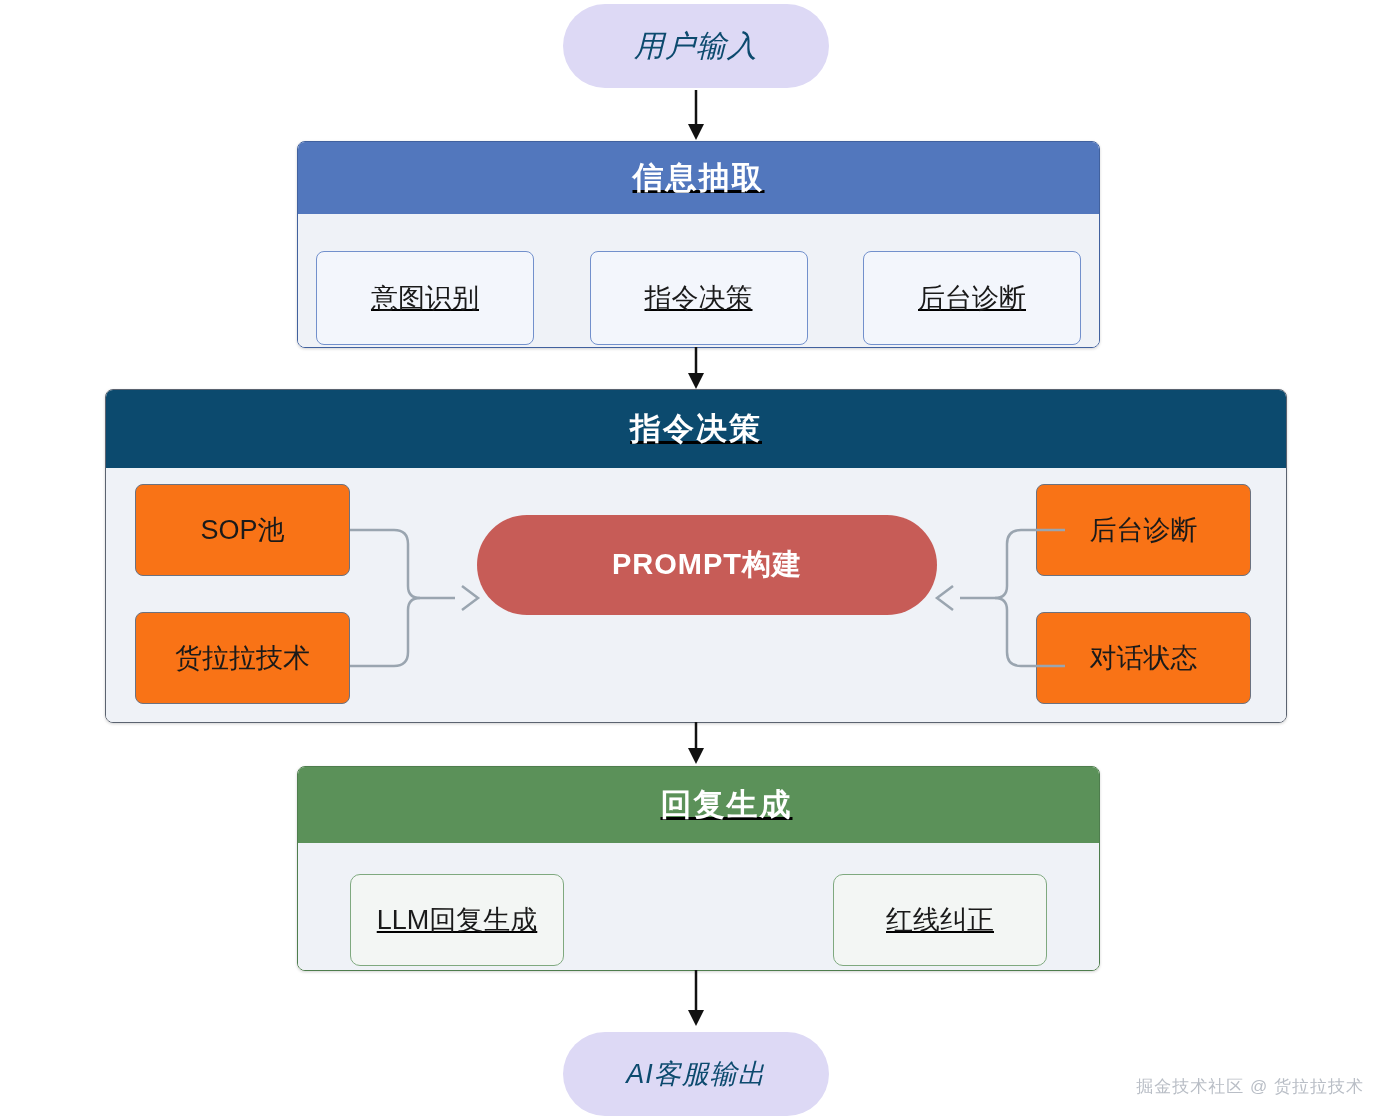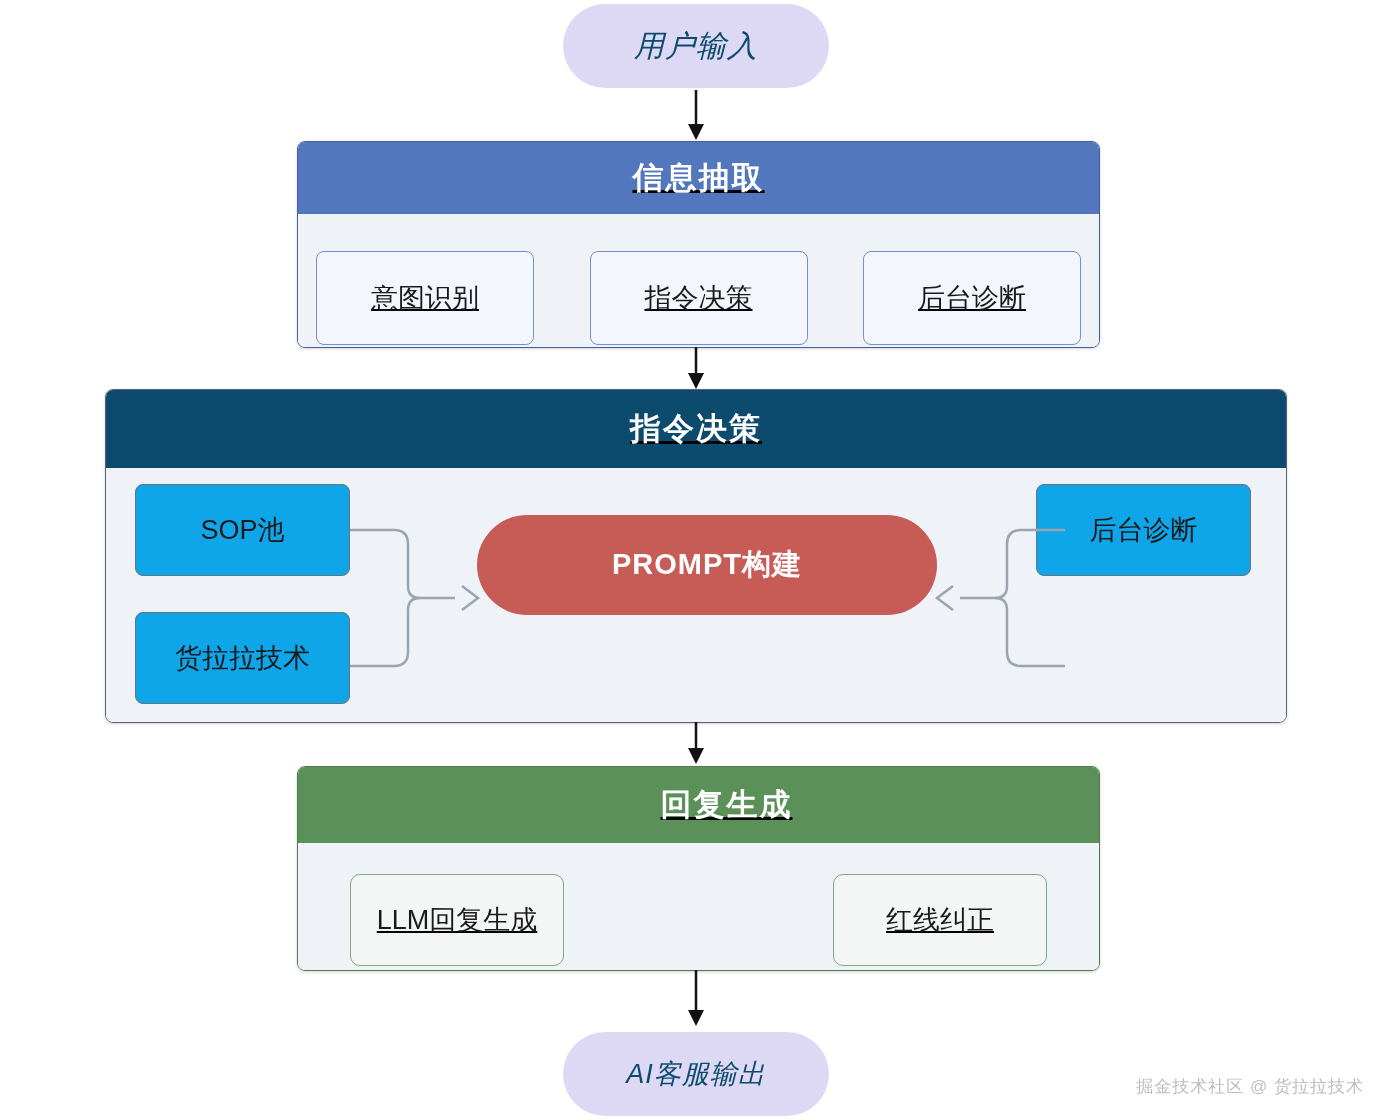--- a/index.html
+++ b/index.html
@@ -61,21 +61,21 @@
     font-size:27px;color:#1a1a1a;
     box-sizing:border-box;
   }
 
   
   #stage-decision{left:105px;top:389px;width:1180px;height:332px;border:1px solid #5b6370;}
   #stage-decision .stage-header{height:78px;background:#0c4a6e;}
   #stage-decision .stage-body{height:254px;position:relative;display:block;}
   .sub-gray{
     position:absolute;
-    background:#0ea5e9;
+    background:#f97316;
     border:1.5px solid #6b7280;
     border-radius:8px;
     width:215px;height:92px;
     display:flex;align-items:center;justify-content:center;
     font-size:27px;color:#1a1a1a;
     box-sizing:border-box;
   }
   #sub-sop-pool{left:29px;top:16px;}
   #sub-comfort-pool{left:29px;top:144px;}
   #sub-backend-diagnosis{left:930px;top:16px;}
@@ -143,20 +143,21 @@
   </svg>
 
   <div class="stage" id="stage-decision">
     <div class="stage-header">指令决策</div>
     <div class="stage-body">
 
       <div class="sub-gray" id="sub-sop-pool">SOP池</div>
       <div class="sub-gray" id="sub-comfort-pool">货拉拉技术</div>
 
       <div class="sub-gray" id="sub-backend-diagnosis">后台诊断</div>
+      <div class="sub-gray" id="sub-dialog-state">对话状态</div>
 
       <svg style="position:absolute;left:244px;top:50px;" width="135" height="160">
         <path d="M0,12 H44 Q58,12 58,26 V68 Q58,80 70,80 H105" fill="none" stroke="#9aa5b0" stroke-width="2.5"></path>
         <path d="M0,148 H44 Q58,148 58,134 V92 Q58,80 70,80" fill="none" stroke="#9aa5b0" stroke-width="2.5"></path>
         <polyline points="112,68 128,80 112,92" fill="none" stroke="#9aa5b0" stroke-width="2.5"></polyline>
       </svg>
 
       <svg style="position:absolute;left:824px;top:50px;" width="135" height="160">
         <path d="M135,12 H91 Q77,12 77,26 V68 Q77,80 65,80 H30" fill="none" stroke="#9aa5b0" stroke-width="2.5"></path>
         <path d="M135,148 H91 Q77,148 77,134 V92 Q77,80 65,80" fill="none" stroke="#9aa5b0" stroke-width="2.5"></path>

